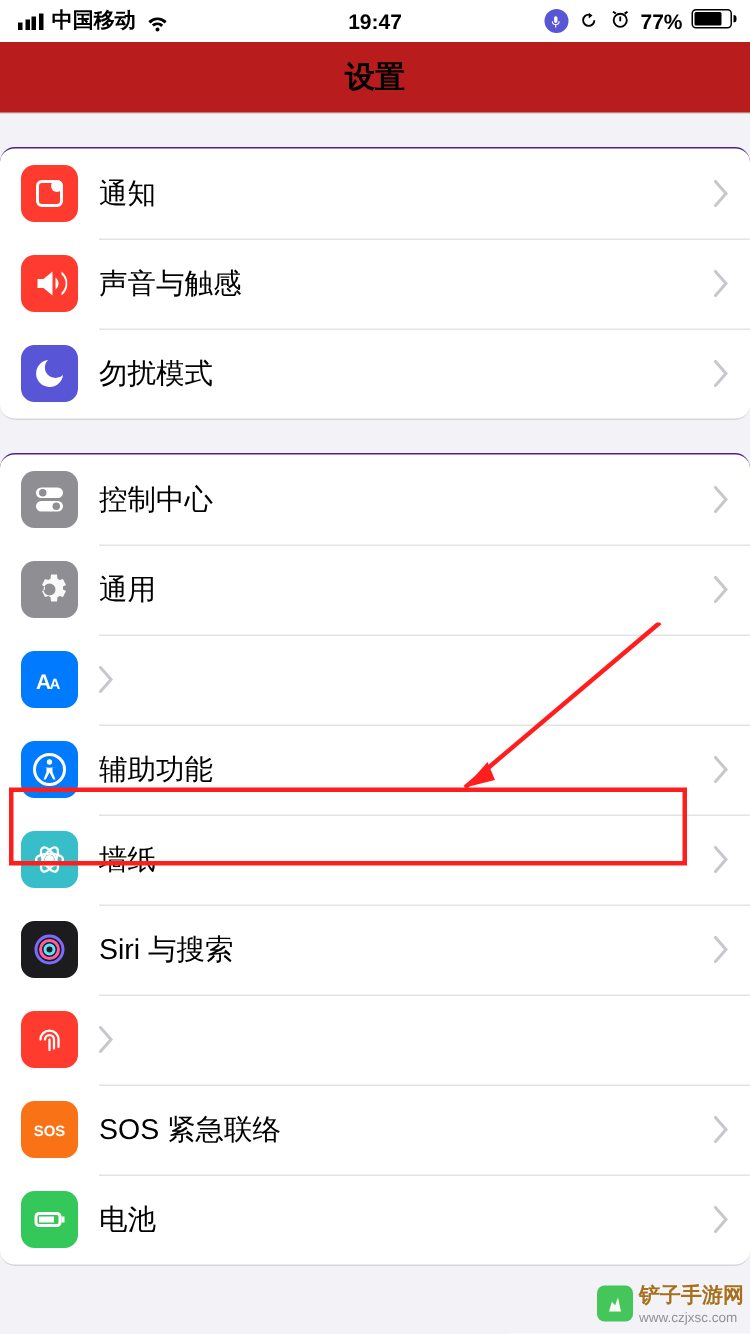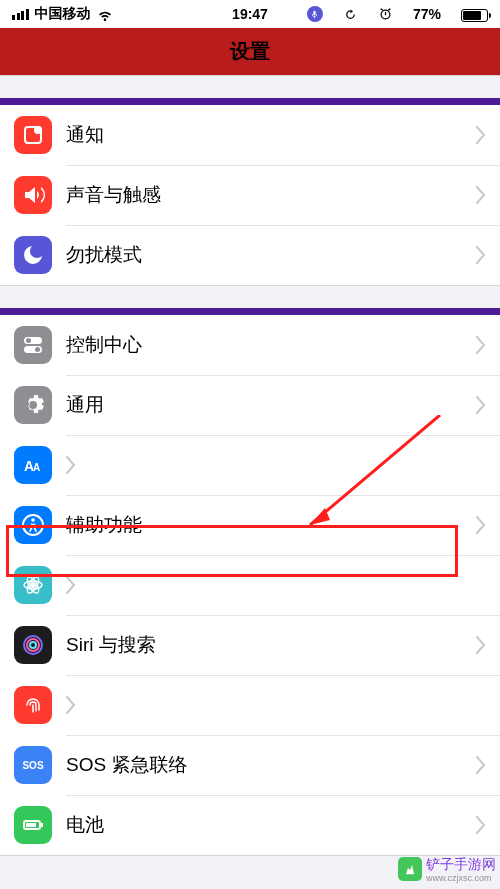--- a/index.html
+++ b/index.html
@@ -17,21 +17,21 @@
     height: 28px;
     background: #fff;
     display: flex;
     align-items: center;
     padding: 0 12px;
     font-size: 14px;
     font-weight: 600;
   }
   .status-left { display: flex; align-items: center; gap: 6px; flex: 1; }
   .status-center { flex: 0 0 auto; }
-  .status-right { display: flex; align-items: flex-end; gap: 20px; flex: 1; justify-content: flex-end; }
+  .status-right { display: flex; align-items: flex-start; gap: 6px; flex: 1; justify-content: flex-end; }
   .sig-bars { display: inline-flex; align-items: flex-end; gap: 1.5px; }
   .sig-bars i { display:block; width:3px; background:#000; }
   .sig-bars i:nth-child(1){height:5px}
   .sig-bars i:nth-child(2){height:7px}
   .sig-bars i:nth-child(3){height:9px}
   .sig-bars i:nth-child(4){height:11px}
   .battery {
     width: 27px; height: 13px; border: 1.5px solid #000; border-radius: 3px; position: relative; display:flex; align-items:center; padding:1px;
   }
   .battery::after{ content:""; position:absolute; right:-4px; top:3px; width:2.5px; height:5px; background:#000; border-radius:0 2px 2px 0;}
@@ -50,22 +50,23 @@
     justify-content:center;
     font-size:20px;
     font-weight:700;
     border-bottom:1px solid #d6d6d8;
   }
 
   
   .group-gap { height: 22px; }
   .list {
     background:#fff;
-    border-top:7px solid #4c1d95;
+    border-top:1px solid #4c1d95;
     border-bottom:1px solid #d6d6d8;
+    border-radius:10px;
   }
   .row {
     display:flex;
     align-items:center;
     min-height:60px;
     padding: 8px 14px 8px 14px;
     position:relative;
   }
   .row + .row::before{
     content:"";
@@ -121,21 +122,21 @@
     display:flex;
     align-items:center;
     gap:4px;
     opacity:.9;
   }
   .watermark .wm-ico{
     width:24px;height:24px;border-radius:5px;background:#33c24a;
     display:flex;align-items:center;justify-content:center;
   }
   .watermark .wm-txt{
-    font-size:14px; font-weight:400; color:#6d28d9;
+    font-size:14px; font-weight:700; color:#a16207;
     text-shadow:0 0 2px #fff;
     line-height:1.05;
   }
   .watermark .wm-sub{
     font-size:9px; color:#888; display:block;
   }
 </style>
 </head>
 <body>
 
@@ -267,20 +268,21 @@
     <div class="icon-wrap" style="background:#38bec9">
       <svg viewBox="0 0 24 24">
           <circle cx="12" cy="12" r="3" fill="#fff"></circle>
           <g fill="none" stroke="#fff" stroke-width="1.5">
             <ellipse cx="12" cy="12" rx="9" ry="4"></ellipse>
             <ellipse cx="12" cy="12" rx="9" ry="4" transform="rotate(60 12 12)"></ellipse>
             <ellipse cx="12" cy="12" rx="9" ry="4" transform="rotate(120 12 12)"></ellipse>
           </g>
         </svg>
     </div>
+    <div class="row-label">墙纸</div>
     <svg class="chevron" viewBox="0 0 10 18">
         <path d="M1 1l7 8-7 8" stroke="currentColor" stroke-width="2" fill="none" stroke-linecap="round"></path>
       </svg>
   </div>
   <div class="row">
     <div class="icon-wrap" style="background:#1c1c1e">
       <svg viewBox="0 0 24 24">
           <circle cx="12" cy="12" r="9" fill="none" stroke="#7a6cff" stroke-width="2"></circle>
           <circle cx="12" cy="12" r="6" fill="none" stroke="#ff5ea0" stroke-width="2"></circle>
           <circle cx="12" cy="12" r="3" fill="none" stroke="#5ee0ff" stroke-width="2"></circle>
@@ -299,21 +301,21 @@
             <path d="M9 12a3 3 0 016 0v6"></path>
             <path d="M12 12v7"></path>
           </g>
         </svg>
     </div>
     <svg class="chevron" viewBox="0 0 10 18">
         <path d="M1 1l7 8-7 8" stroke="currentColor" stroke-width="2" fill="none" stroke-linecap="round"></path>
       </svg>
   </div>
   <div class="row">
-    <div class="icon-wrap" style="background:#3b82f6">
+    <div class="icon-wrap" style="background:#f97316">
       <svg viewBox="0 0 24 24">
           <text x="12" y="16" font-size="10" font-weight="800" fill="#fff" text-anchor="middle">SOS</text>
         </svg>
     </div>
     <div class="row-label">SOS 紧急联络</div>
     <svg class="chevron" viewBox="0 0 10 18">
         <path d="M1 1l7 8-7 8" stroke="currentColor" stroke-width="2" fill="none" stroke-linecap="round"></path>
       </svg>
   </div>
   <div class="row">

